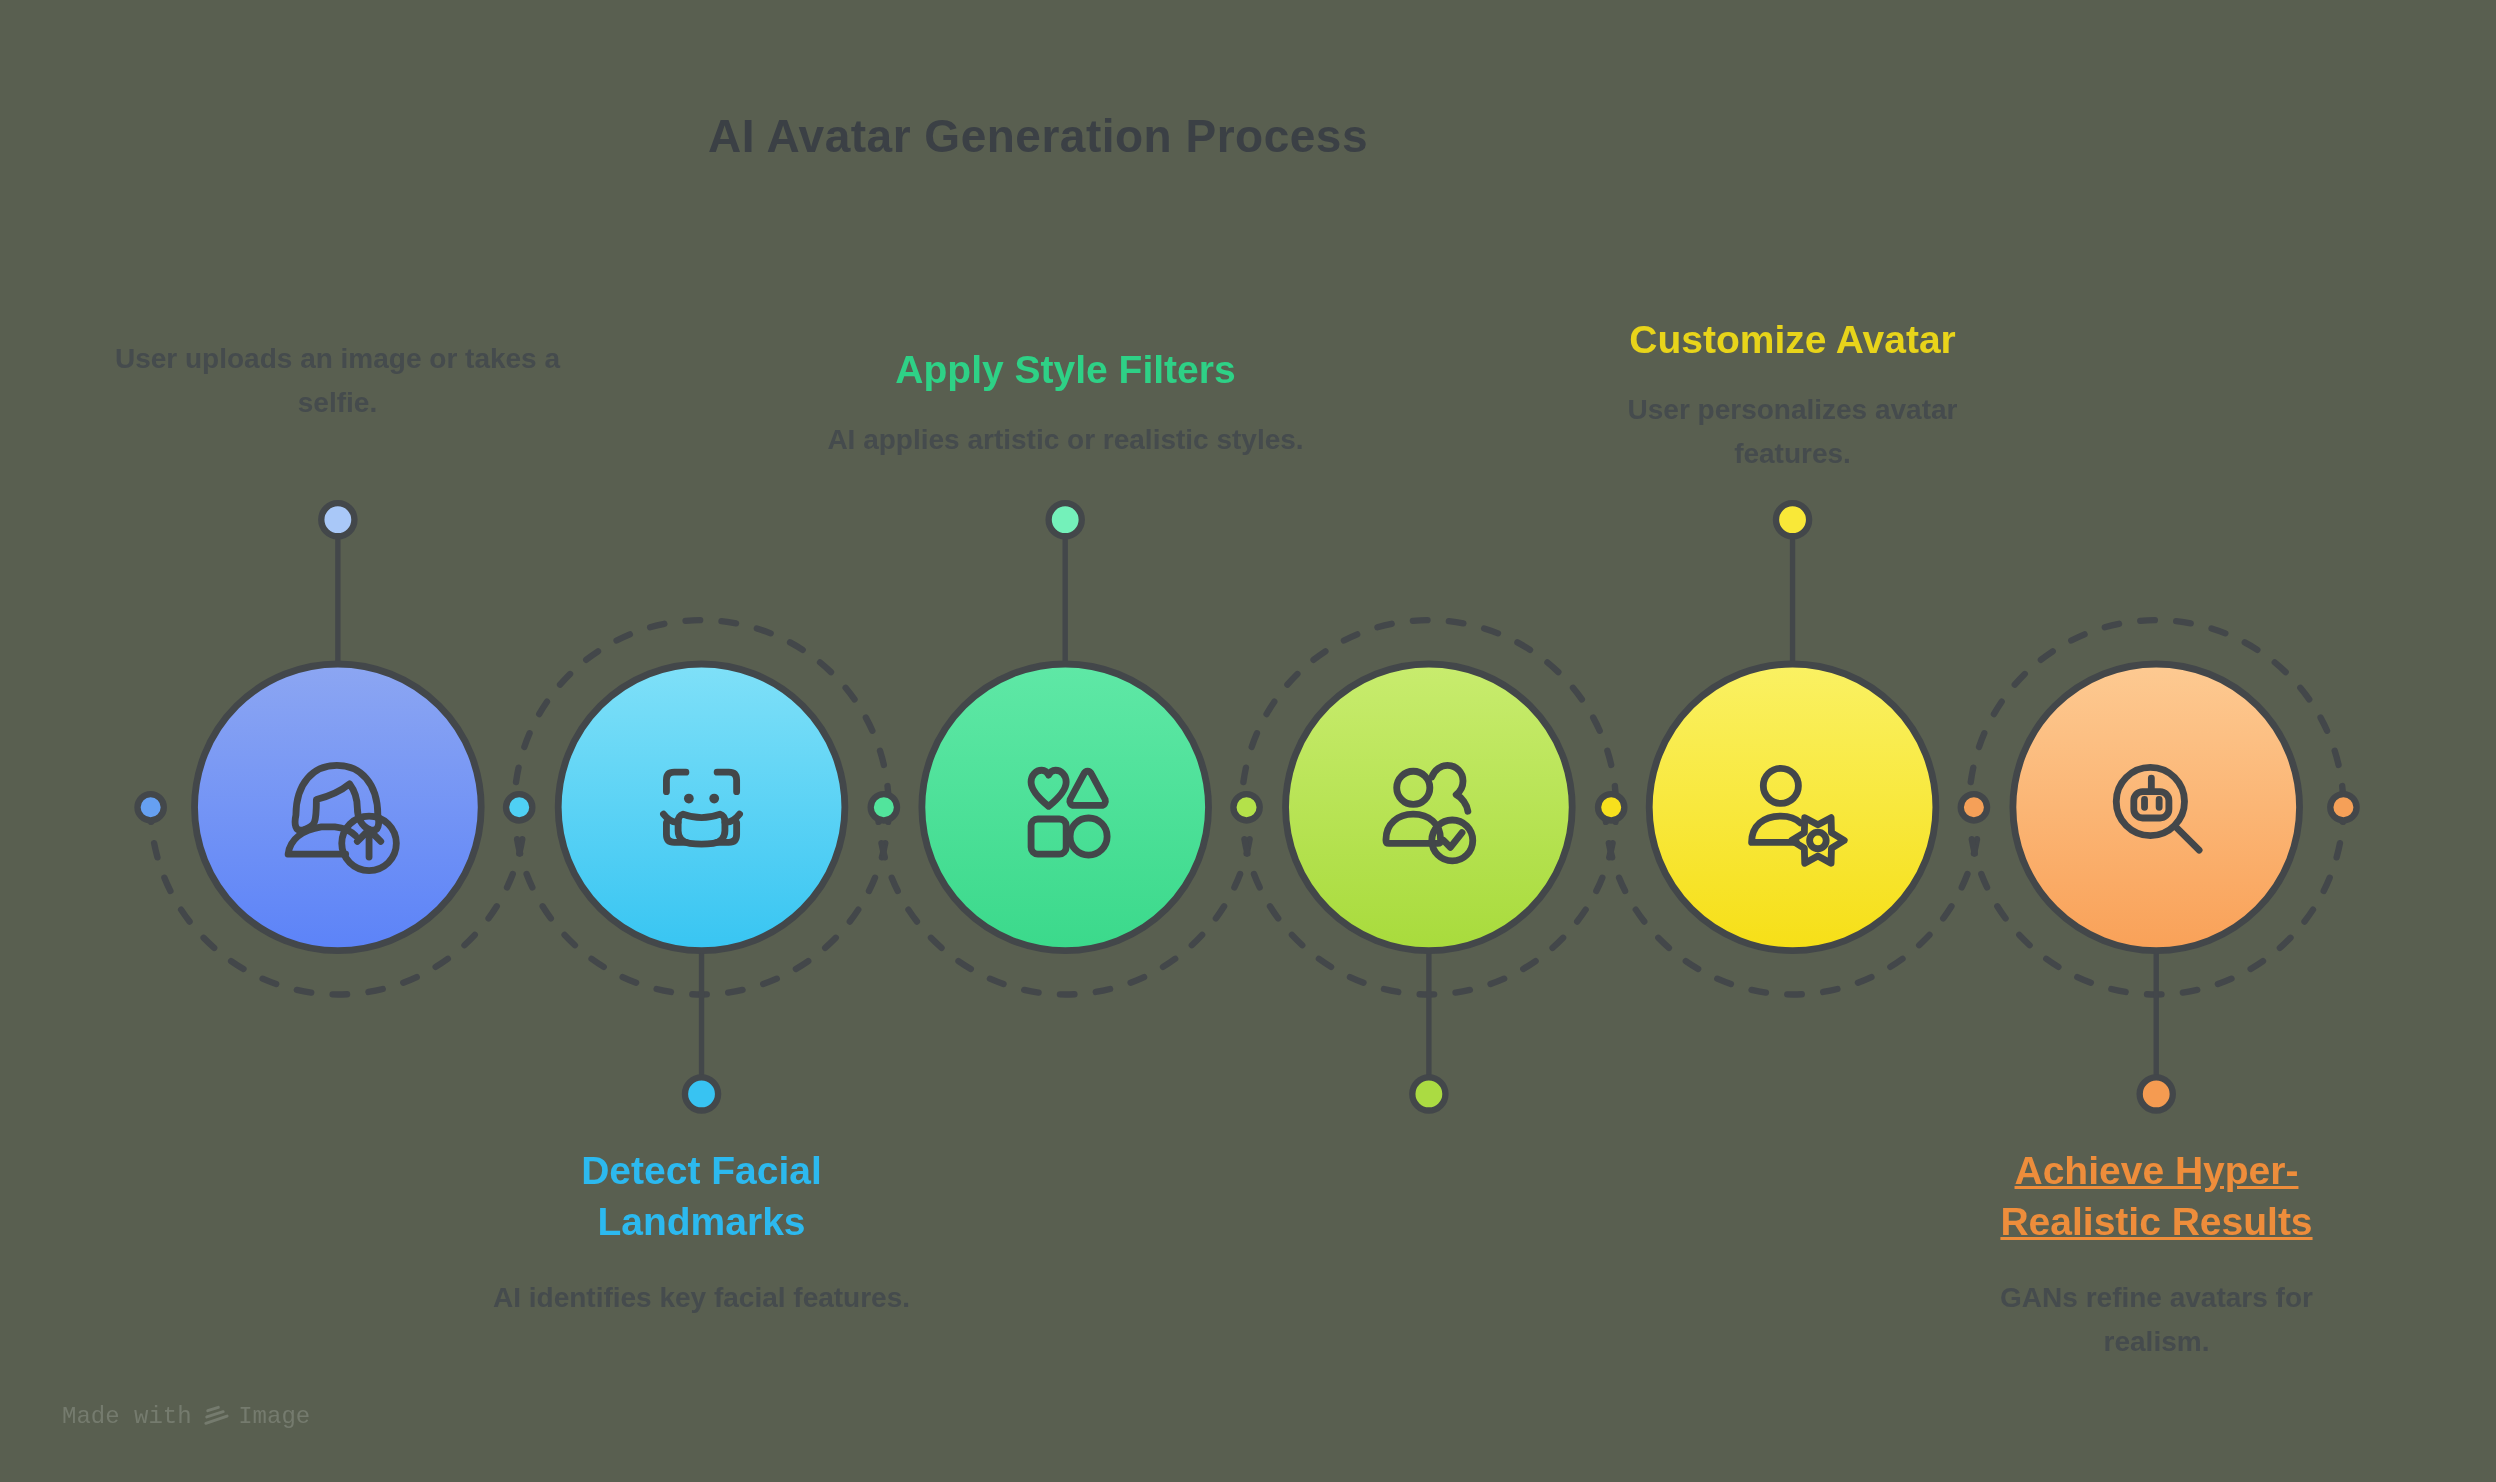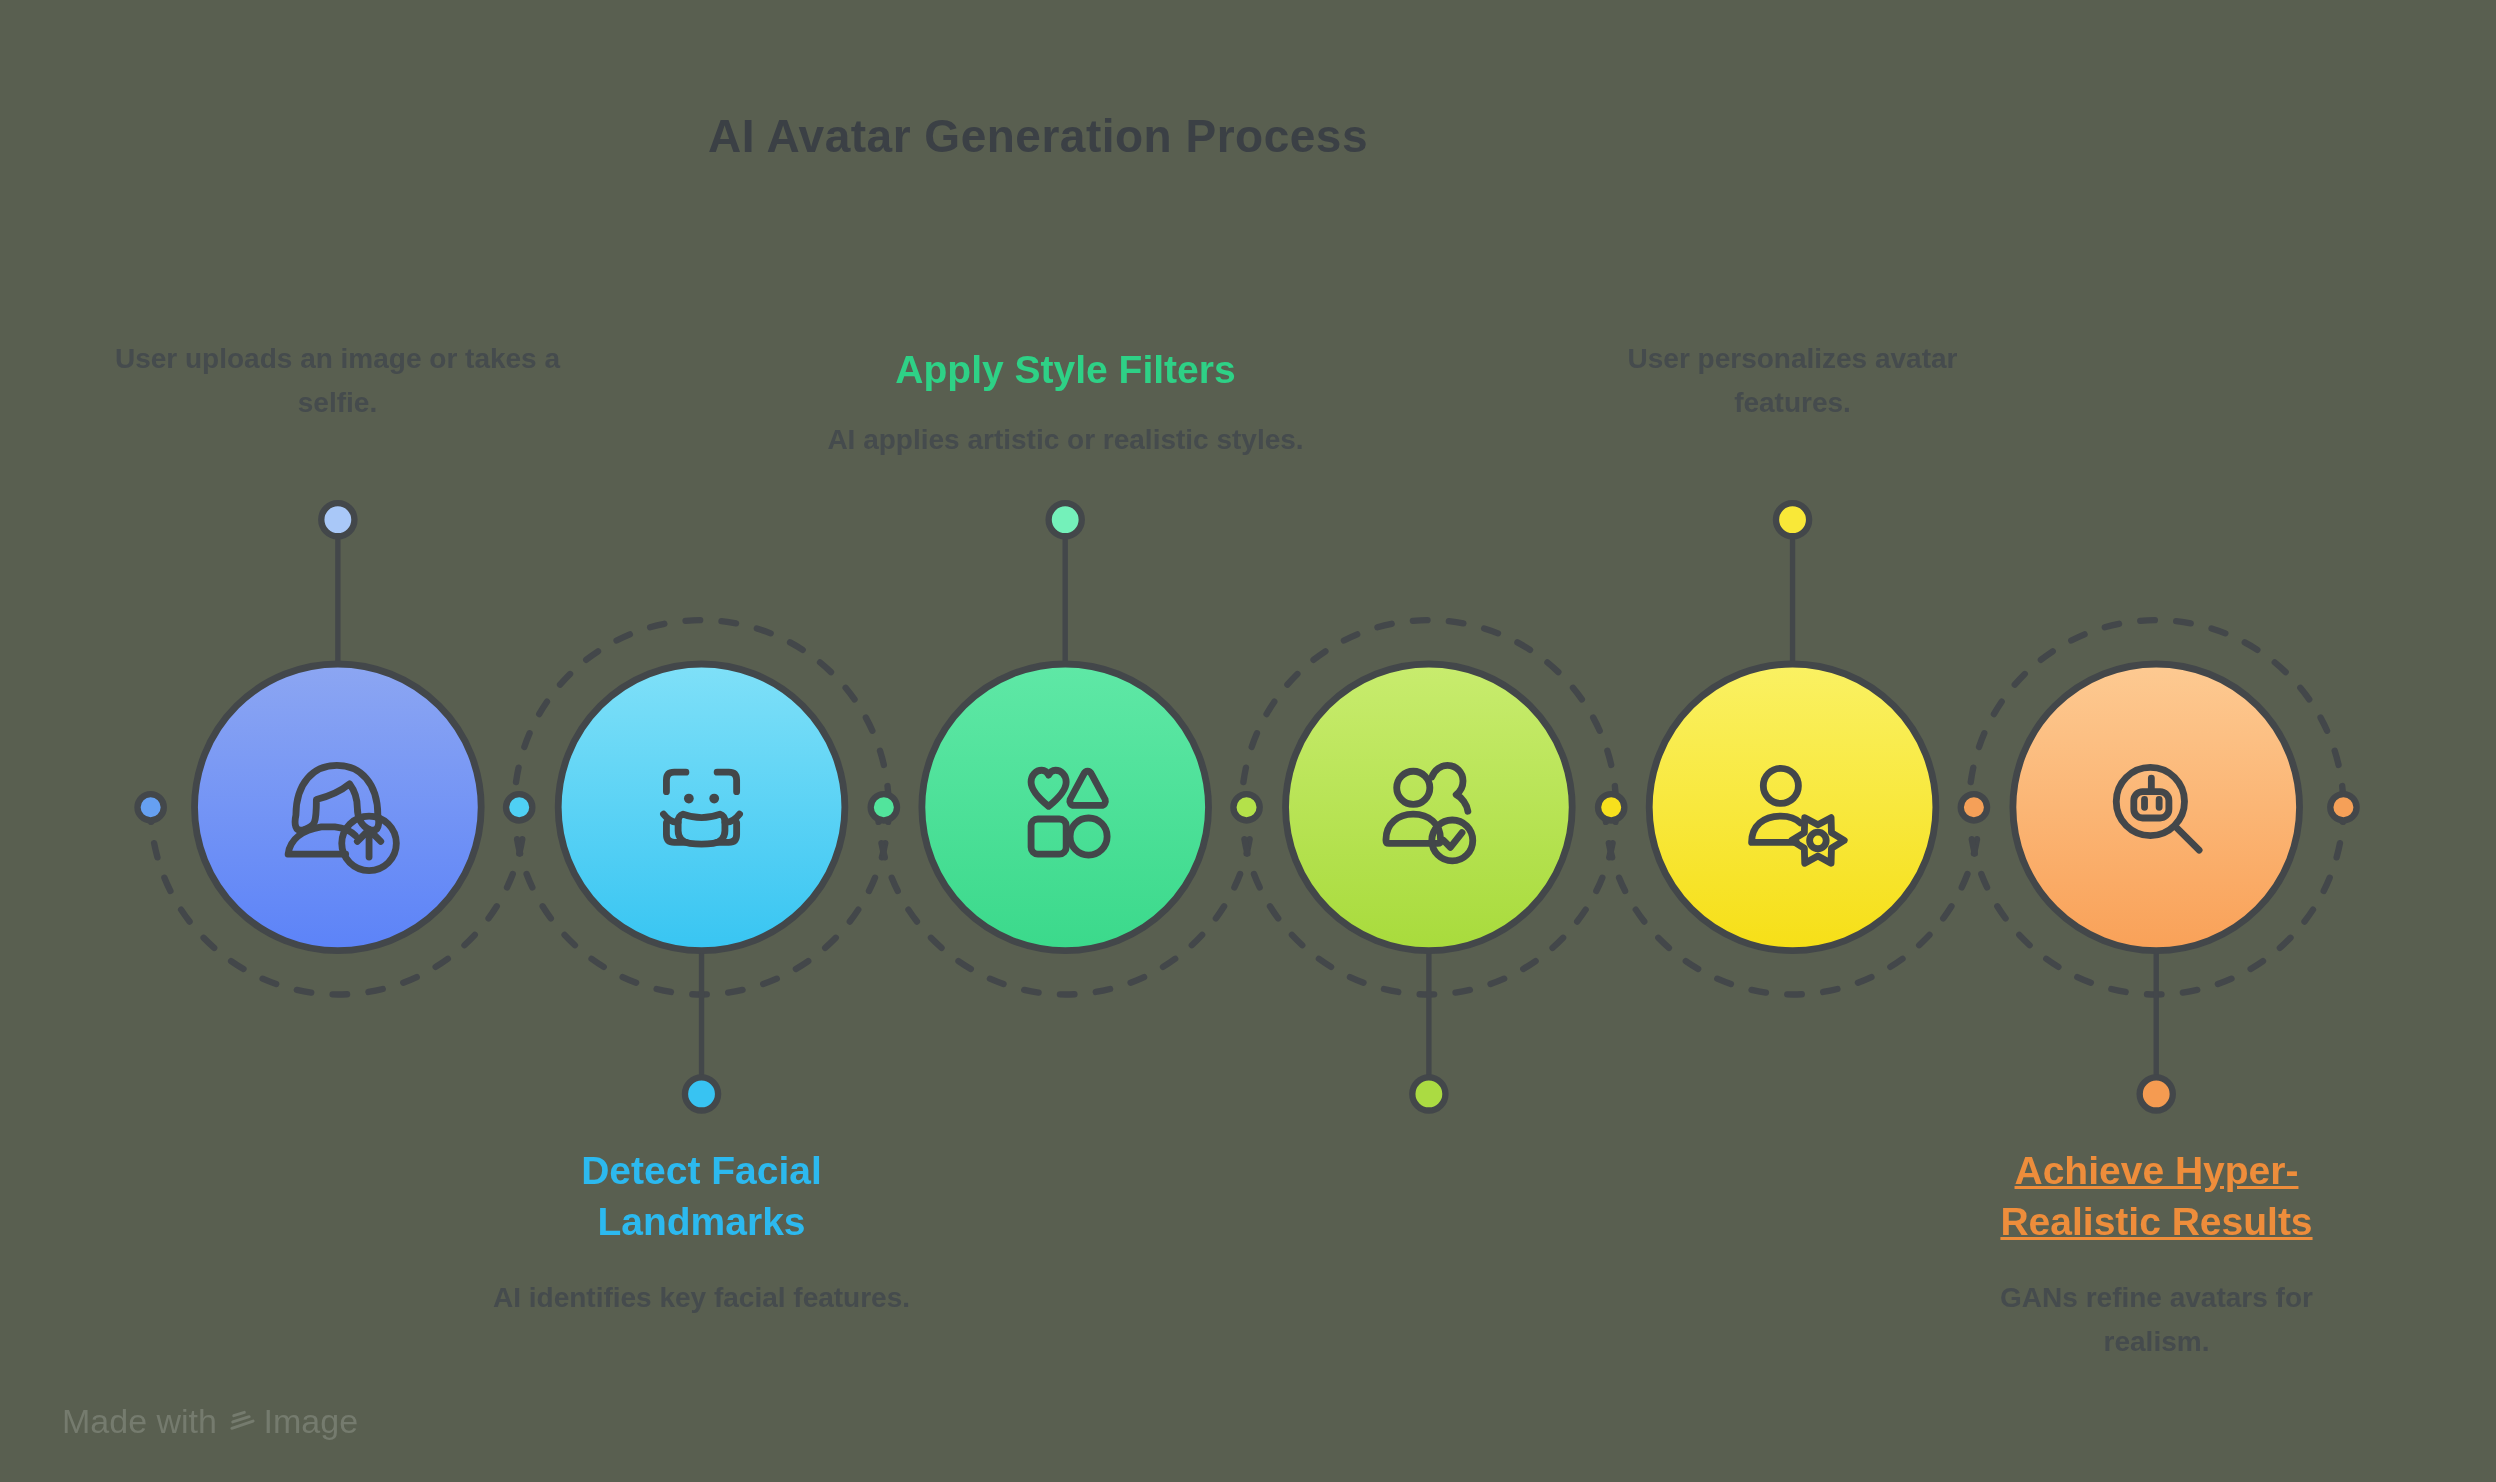--- a/index.html
+++ b/index.html
@@ -30,21 +30,21 @@
   .s1 .step-heading{max-width:302px;}
   .s3 .step-heading{max-width:336px;}
   .s5 .step-heading{max-width:419px;text-decoration:underline;}
   .s0 .step-desc{max-width:463px;}
   .s2 .step-desc{max-width:483px;}
   .s3 .step-desc{max-width:405px;}
   .s4 .step-desc{max-width:371px;}
   .s5 .step-desc{max-width:361px;}
   .watermark{
     position:absolute;left:62px;top:1402px;display:flex;align-items:center;gap:8.8px;
-    font-size:34px;color:#757B6E;
+    font-size:24px;color:#757B6E;font-family:Liberation Mono, monospace;
   }
   .watermark svg{display:block;}
 </style>
 </head>
 <body>
 
 <div id="canvas" style="background: rgb(89, 95, 80);">
 
   <svg id="diagram-svg" width="2497" height="1482" viewBox="0 0 2560 1520">
     <defs>
@@ -170,20 +170,21 @@
     <p class="step-desc" style="color: rgb(69, 75, 77);">AI identifies key facial features.</p>
   </div>
 
   <div class="step-text top s2">
     <h2 class="step-heading" style="color: rgb(46, 209, 134);">Apply Style Filters</h2>
     <p class="step-desc" style="color: rgb(69, 75, 77);">AI applies artistic or realistic styles.</p>
   </div>
 
 
   <div class="step-text top s4">
+    <h2 class="step-heading" style="color: rgb(232, 212, 26);">Customize Avatar</h2>
     <p class="step-desc" style="color: rgb(69, 75, 77);">User personalizes avatar features.</p>
   </div>
 
   <div class="step-text bottom s5">
     <h2 class="step-heading" style="color: rgb(238, 141, 59);">Achieve Hyper-Realistic Results</h2>
     <p class="step-desc" style="color: rgb(69, 75, 77);">GANs refine avatars for realism.</p>
   </div>
 
   <div class="watermark">
     <span>Made with</span>

